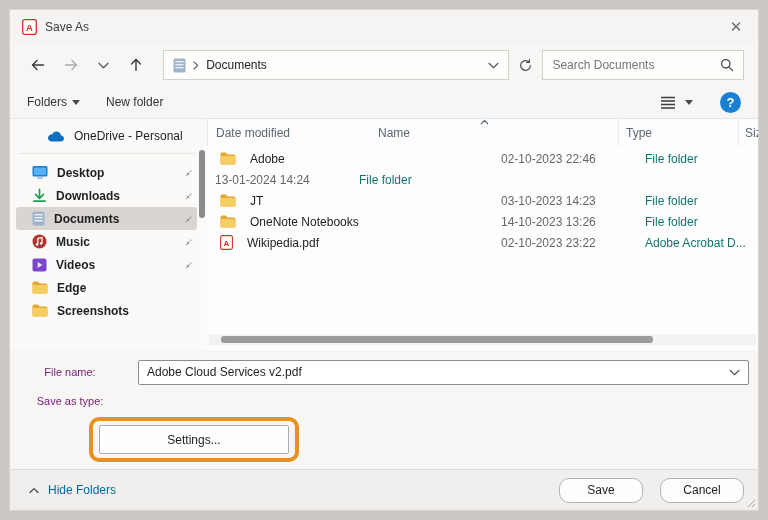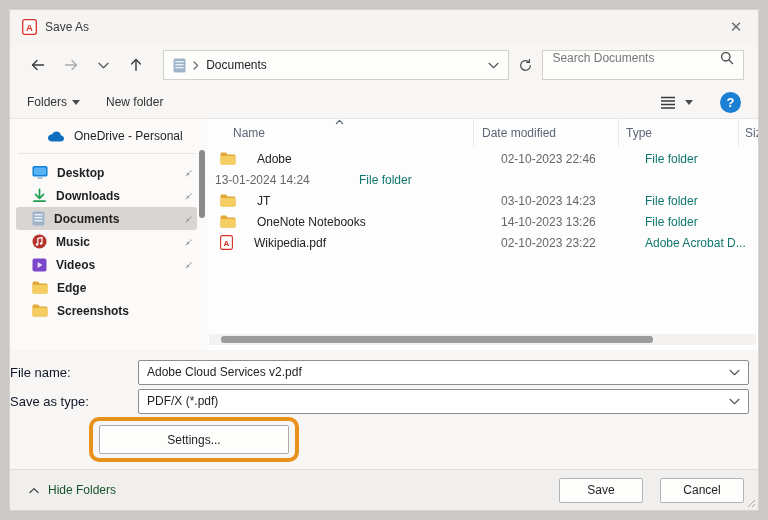--- a/index.html
+++ b/index.html
@@ -12,21 +12,21 @@
   .titlebar .title { font-size:12px; color:#3a3a3a; margin-left:8px; }
   .close-btn { margin-left:auto; width:44px; height:34px; display:flex; align-items:center; justify-content:center; color:#6b6b6b; font-size:15px; cursor:default; }
 
   
   .navbar { height:42px; display:flex; align-items:center; padding:0 14px; flex:none; }
   .navbtn { width:28px; height:28px; display:flex; align-items:center; justify-content:center; margin-right:5px; }
   .breadcrumb-box { width:348px; height:30px; background:#fdfdfc; border:1px solid #d2cfcc; display:flex; align-items:center; padding:0 9px; margin-left:8px; }
   .breadcrumb-box .crumb-label { font-size:12px; color:#222; margin-left:7px; }
   .breadcrumb-box .cd { margin-left:auto; }
   .refreshbtn { width:34px; height:30px; display:flex; align-items:center; justify-content:center; }
-  .search-box { margin-left:auto; width:203px; height:30px; background:#fdfdfc; border:1px solid #d2cfcc; display:flex; padding:0 9px; }
+  .search-box { margin-left:auto; width:203px; height:30px; background:#fdfdfc; border:1px solid #d2cfcc; display:flex; align-items:center; padding:0 9px; }
   .search-box .ph { font-size:12px; color:#767676; }
   .search-box .mag { margin-left:auto; }
 
   
   .toolbar { height:32px; display:flex; align-items:center; padding:0 17px; flex:none; }
   .tool-item { font-size:12px; color:#333; display:flex; align-items:center; gap:5px; }
   .tool-item + .tool-item { margin-left:26px;align-items:center; }
   .tri { width:0; height:0; border-left:4px solid transparent; border-right:4px solid transparent; border-top:5px solid #4a4a4a; display:inline-block; }
   .toolbar-right { margin-left:auto; display:flex; align-items:center; gap:9px; }
   .help-circle { width:21px; height:21px; border-radius:50%; background:#1b7fd4; color:#fff; font-size:13px; font-weight:bold; display:flex; align-items:center; justify-content:center; margin-left:18px; }
@@ -47,41 +47,41 @@
   .filearea { flex:1; min-width:0; display:flex; flex-direction:column; background:#fdfdfd; position:relative; }
   .list-header { height:27px; display:flex; color:#5b6676; font-size:12px; flex:none; }
   .hc { display:flex; align-items:center; border-left:1px solid #e8e8e8; }
   .hc.name { flex:1; min-width:0; padding-left:26px; border-left:none; position:relative; }
   .hc.date { width:145px; padding-left:8px; flex:none; }
   .hc.type { width:120px; padding-left:7px; flex:none; }
   .hc.size { width:20px; padding-left:6px; flex:none; overflow:hidden; }
   .sort-caret { position:absolute; left:128px; top:0px; color:#5b6676; }
   .rows { flex:1; padding-top:2px; }
   .file-row { height:21px; display:flex; align-items:center; font-size:12px; }
-  .fc-name { flex:1; min-width:0; display:flex; align-items:center; padding-left:13px; color:#222; gap:21px; white-space:nowrap; overflow:hidden; }
+  .fc-name { flex:1; min-width:0; display:flex; align-items:center; padding-left:13px; color:#222; gap:14px; white-space:nowrap; overflow:hidden; }
   .fc-date { width:145px; padding-left:8px; flex:none; color:#666; }
   .fc-type { width:120px; padding-left:7px; flex:none; color:#0f766e; white-space:nowrap; overflow:hidden; }
   .hscroll { position:absolute; left:2px; right:2px; bottom:5px; height:11px; background:#f3f2f1; }
   .hthumb { position:absolute; left:12px; top:2px; width:432px; height:7px; background:#9b9b9b; border-radius:3px; }
 
   
   .formsec { flex:none; padding-top:9px; }
   .form-row { display:flex; align-items:center; height:26px; margin-bottom:3px; }
-  .form-label { width:128px; text-align:left; padding-right:8px; font-size:13px; color:#0f172a; flex:none; }
+  .form-label { width:128px; text-align:center; padding-right:8px; font-size:11px; color:#701a75; flex:none; }
   .combo { flex:1; height:25px; background:#fff; border:1px solid #8f8d8b; border-radius:2px; display:flex; align-items:center; padding:0 26px 0 8px; font-size:12px; color:#1f1f1f; margin-right:9px; position:relative; }
   .combo .cd { position:absolute; right:8px; top:8px; }
   .settings-row { margin-left:79px; margin-top:3px; height:50px; }
   .orange-box { display:inline-block; border:4px solid #e8911d; border-radius:10px; padding:4px 6px; background:transparent; }
   .settings-btn { width:190px; height:29px; background:#fdfdfc; border:1px solid #acacac; border-radius:2px; font-size:12px; color:#1f1f1f; font-family:inherit; }
 
   
   .footer { height:41px; flex:none; background:#f1efed; border-top:1px solid #dedcda; display:flex; align-items:center; padding:0 14px 0 19px; position:relative; margin-top:2px; }
-  .hide-folders { display:flex; align-items:center; gap:9px; font-size:12px; color:#14532d; }
+  .hide-folders { display:flex; align-items:center; gap:9px; font-size:12px; color:#0369a1; }
   .footer-btns { margin-left:auto; display:flex; gap:17px; }
-  .fbtn { width:84px; height:25px; background:#fdfdfc; border:1px solid #b3b3b3; border-radius:2px; font-size:12px; color:#1f1f1f; font-family:inherit; }
+  .fbtn { width:84px; height:25px; background:#fdfdfc; border:1px solid #b3b3b3; border-radius:10px; font-size:12px; color:#1f1f1f; font-family:inherit; }
   .grip { position:absolute; right:2px; bottom:2px; }
 
   svg { display:block; }
 </style>
 </head>
 <body>
 
 <div class="frame">
   <div class="dialog">
 
@@ -292,31 +292,31 @@
               </svg>
           </span>
           <span class="lbl">Screenshots</span>
         </div>
 
         <div class="side-scroll"></div>
       </div>
 
       <div class="filearea">
         <div class="list-header">
+          <div class="hc date">
+              <span>Date modified</span>
+            </div>
           <div class="hc name">
             <span>Name</span>
             <span class="sort-caret">
               <svg width="9" height="6" viewBox="0 0 9 6" fill="none" stroke="#5b6676" stroke-width="1.1" stroke-linejoin="round">
                   <path d="M1 5l3.5-3.6L8 5"></path>
                 </svg>
             </span>
           </div>
-          <div class="hc date">
-              <span>Date modified</span>
-            </div>
           <div class="hc type">
               <span>Type</span>
             </div>
           <div class="hc size">
               <span>Size</span>
             </div>
         </div>
 
         <div class="rows">
           <div class="file-row">
@@ -390,28 +390,20 @@
           <span>Adobe Cloud Services v2.pdf</span>
           <span class="cd">
             <svg width="11" height="7" viewBox="0 0 11 7" fill="none" stroke="#5a5a5a" stroke-width="1.2" stroke-linecap="round" stroke-linejoin="round">
                 <path d="M1 1.3l4.5 4.4L10 1.3"></path>
               </svg>
           </span>
         </div>
       </div>
       <div class="form-row">
         <div class="form-label">Save as type:</div>
-        <div class="combo">
-          <span>PDF/X (*.pdf)</span>
-          <span class="cd">
-            <svg width="11" height="7" viewBox="0 0 11 7" fill="none" stroke="#5a5a5a" stroke-width="1.2" stroke-linecap="round" stroke-linejoin="round">
-                <path d="M1 1.3l4.5 4.4L10 1.3"></path>
-              </svg>
-          </span>
-        </div>
       </div>
       <div class="settings-row">
         <div class="orange-box">
           <button class="settings-btn">Settings...</button>
         </div>
       </div>
     </div>
 
     <div class="footer">
       <div class="hide-folders">

